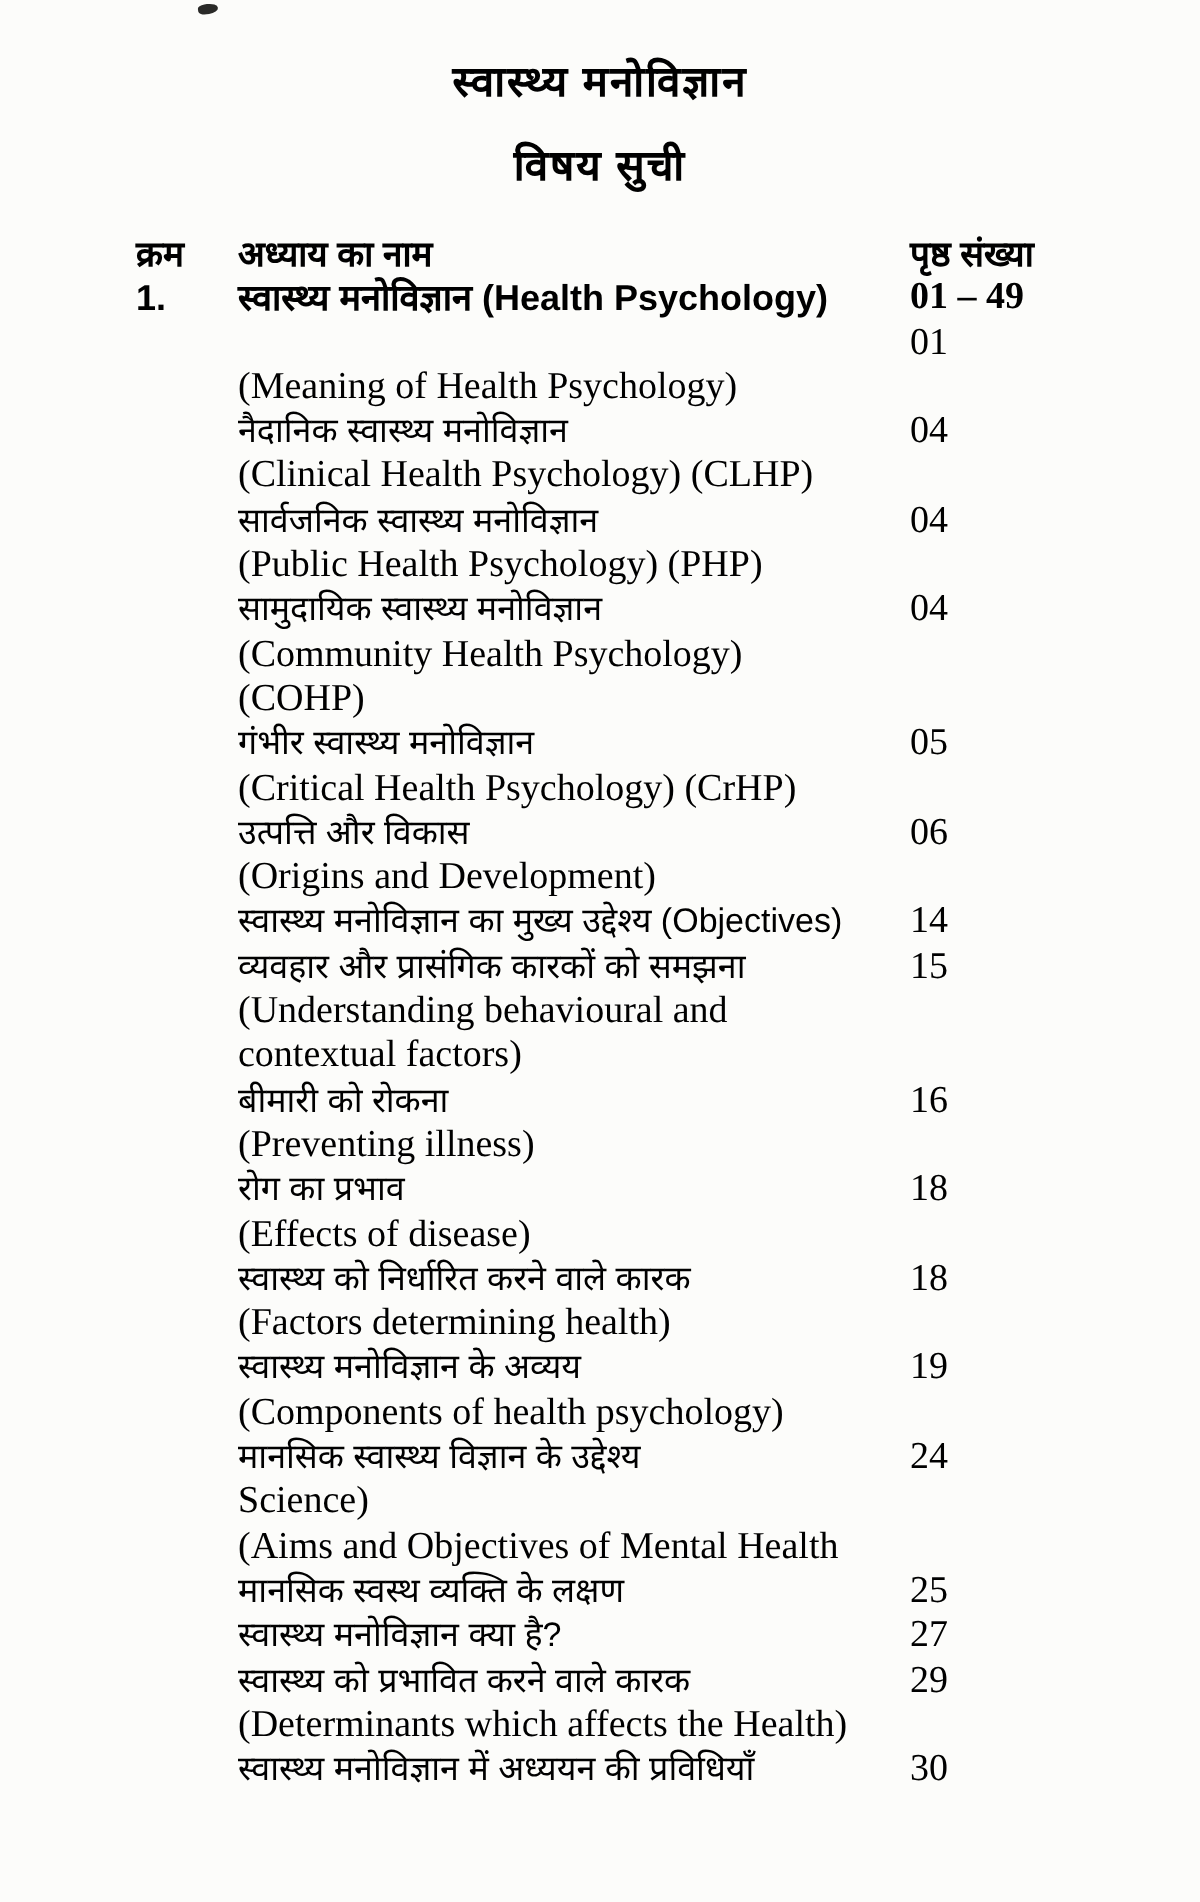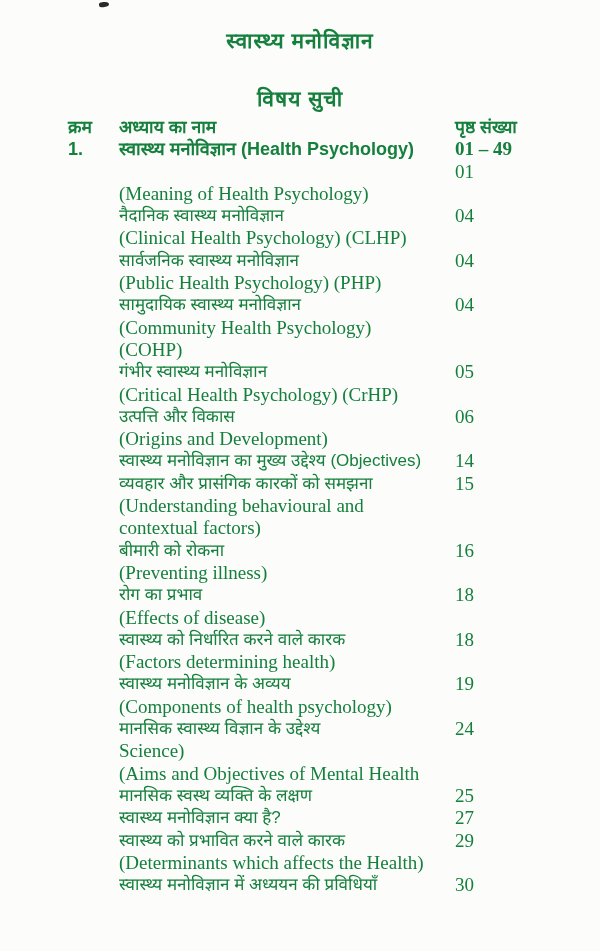--- a/index.html
+++ b/index.html
@@ -6,37 +6,37 @@
     margin: 0;
     padding: 0;
     background: #e8e8e6;
   }
   .page {
     position: relative;
     width: 600px;
     height: 951px;
     margin: 0 auto;
     background: #fcfcfa;
-    color: #15803d;
+    color: #000000;
     overflow: hidden;
     font-family: sans-serif;
   }
   .main-title {
     position: absolute;
     top: 26px;
     left: 0;
     width: 100%;
     text-align: center;
     font-size: 21px;
     font-weight: 700;
     letter-spacing: 1px;
   }
   .toc-heading {
     position: absolute;
-    top: 84px;
+    top: 68px;
     left: 0;
     width: 100%;
     text-align: center;
     font-size: 21px;
     font-weight: 700;
     letter-spacing: 1px;
   }
   .toc {
     position: absolute;
     top: 116px;

